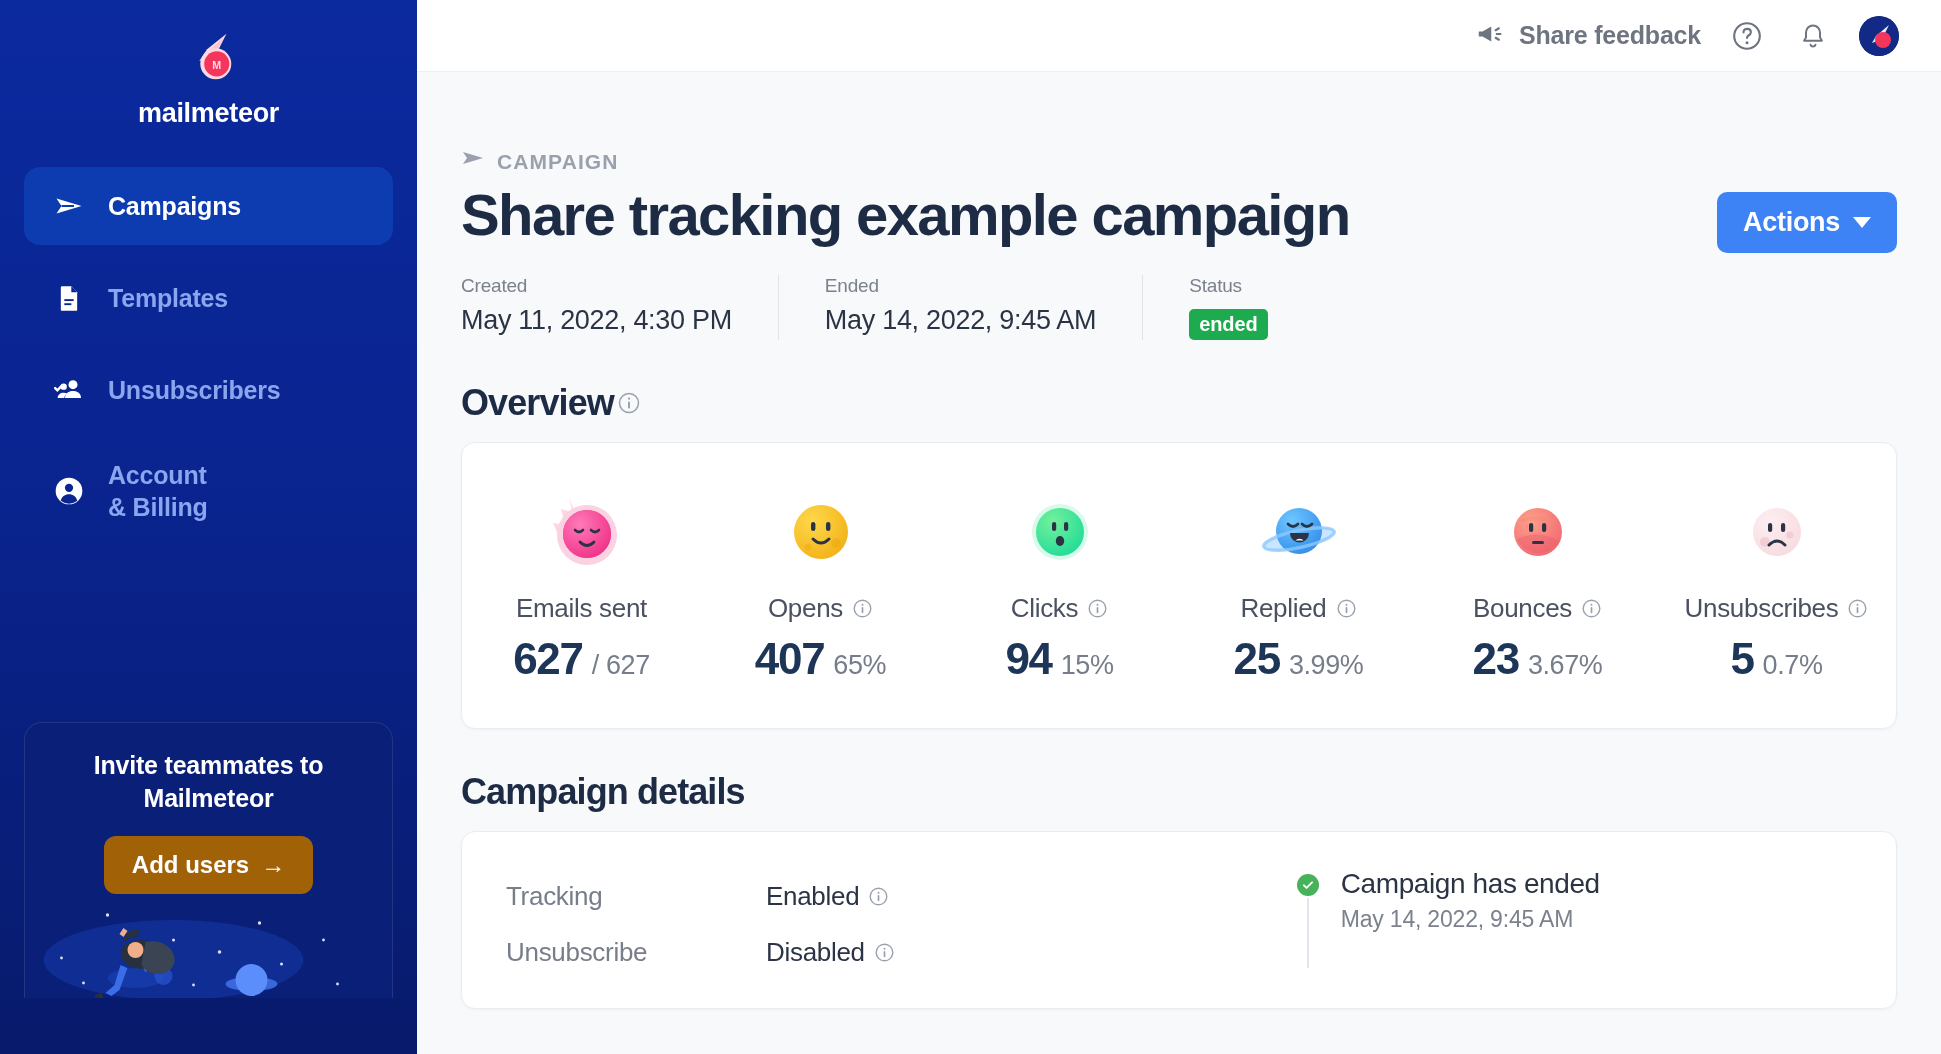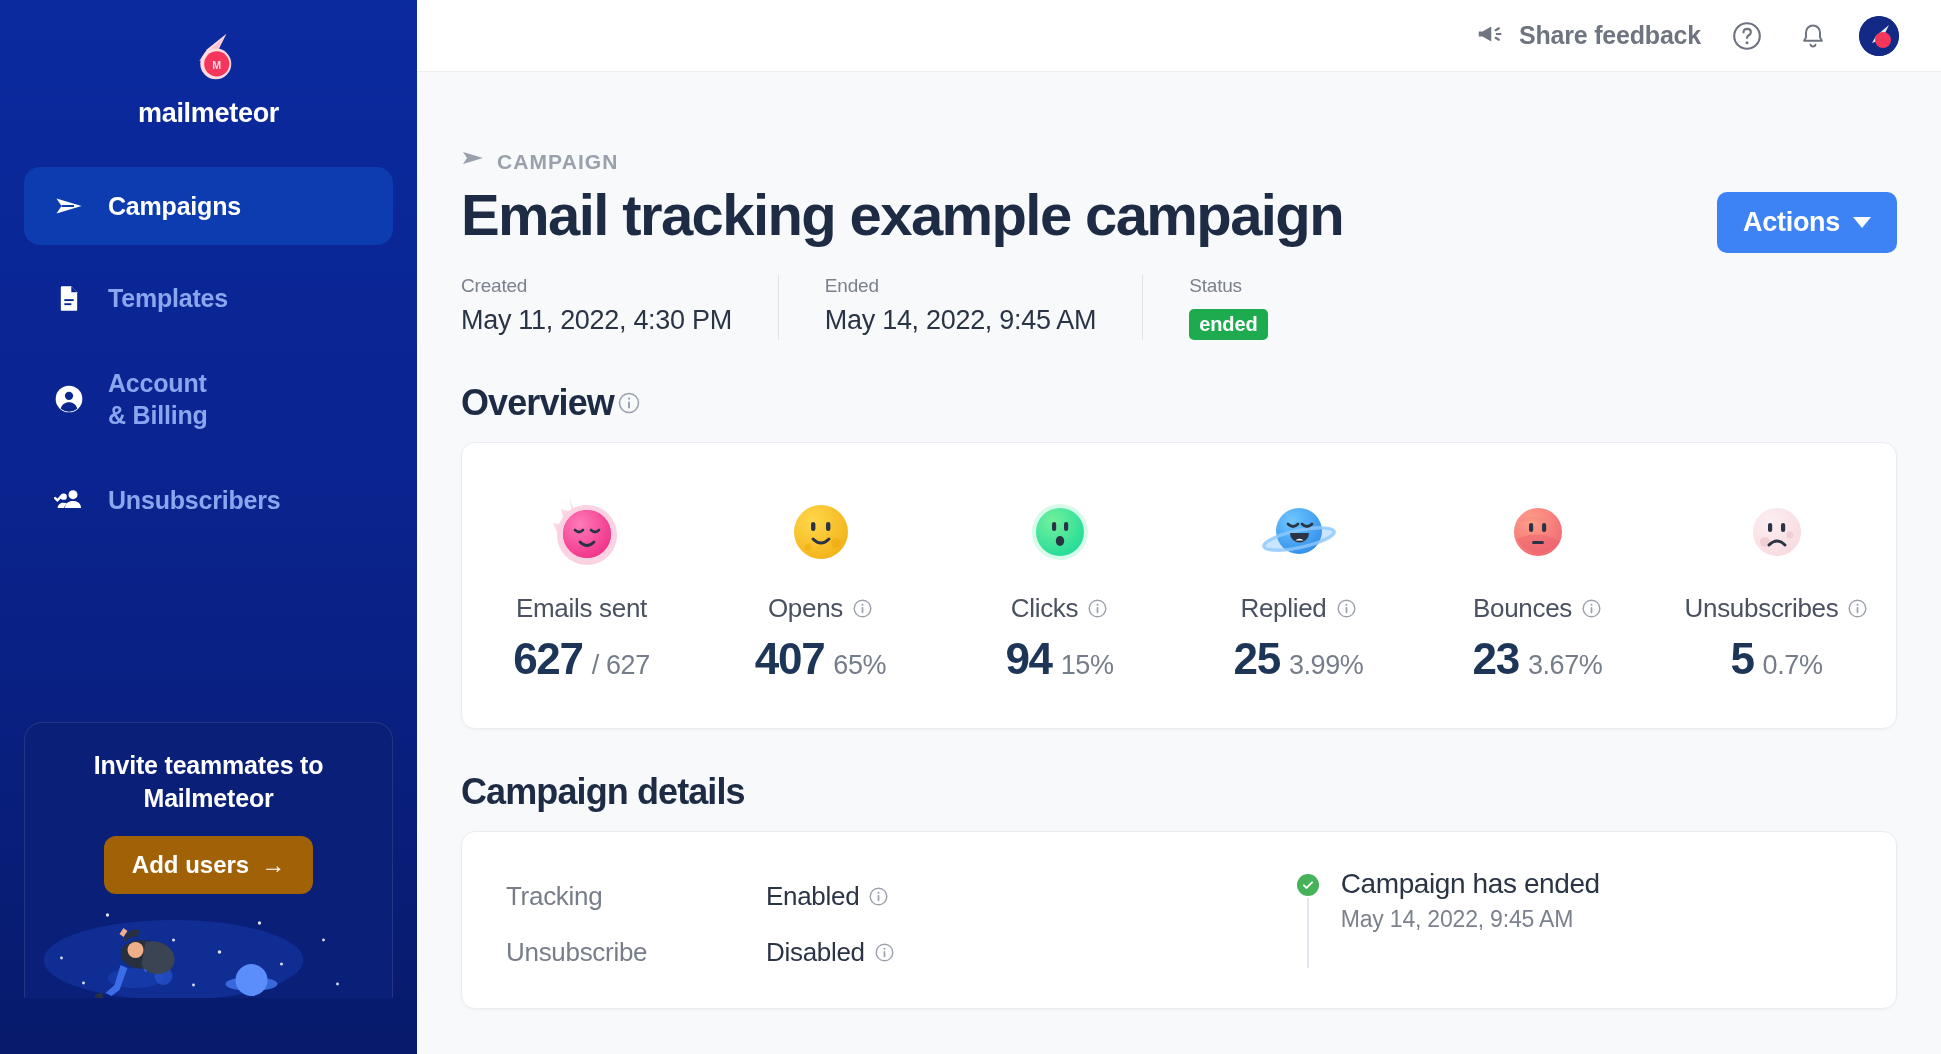--- a/index.html
+++ b/index.html
@@ -174,45 +174,45 @@
           <svg viewBox="0 0 24 24" width="28" height="28">
             <path d="M6 2 h8 l5 5 v15 a1 1 0 0 1 -1 1 H6 a1 1 0 0 1 -1 -1 V3 a1 1 0 0 1 1 -1 z" fill="#ffffff"></path>
             <path d="M14 2 v5 h5" fill="#0a2490"></path>
             <rect x="8" y="13" width="8" height="1.6" fill="#0a2490"></rect>
             <rect x="8" y="16.5" width="6" height="1.6" fill="#0a2490"></rect>
           </svg>
         </span>
         <span>Templates</span>
       </div>
 
-      <div class="nav-item two-line">
-        <span class="nav-ico">
-          <svg viewBox="0 0 24 24" width="32" height="32">
-            <circle cx="12" cy="12" r="10" fill="#ffffff"></circle>
-            <circle cx="12" cy="9.6" r="3.1" fill="#0a2490"></circle>
-            <path d="M5.8 19.4 c.7-3.3 3.2-5 6.2-5 s5.5 1.7 6.2 5 a10 10 0 0 1 -12.4 0 z" fill="#0a2490"></path>
-          </svg>
-        </span>
-        <span class="nav-label-stack">
-          <span>Account</span>
-          <span>&amp; Billing</span>
-        </span>
-      </div>
-
       <div class="nav-item">
         <span class="nav-ico">
           <svg viewBox="0 0 24 24" width="32" height="32">
             <circle cx="15" cy="8" r="3.4" fill="#ffffff"></circle>
             <path d="M9 18 c0-3.3 2.7-5.2 6-5.2 s6 1.9 6 5.2 z" fill="#ffffff"></path>
             <circle cx="8" cy="9.5" r="2.4" fill="#ffffff"></circle>
             <path d="M3.5 18 c0-2.5 2-4 4.5-4 c1 0 1.9 .25 2.6 .66 C9.3 15.6 8.6 16.7 8.5 18 z" fill="#ffffff"></path>
             <path d="M1.6 10.6 l1.7 1.7 l3.2-3.4" stroke="#ffffff" stroke-width="1.8" fill="none" stroke-linecap="round"></path>
           </svg>
         </span>
         <span>Unsubscribers</span>
+      </div>
+
+      <div class="nav-item two-line">
+        <span class="nav-ico">
+          <svg viewBox="0 0 24 24" width="32" height="32">
+            <circle cx="12" cy="12" r="10" fill="#ffffff"></circle>
+            <circle cx="12" cy="9.6" r="3.1" fill="#0a2490"></circle>
+            <path d="M5.8 19.4 c.7-3.3 3.2-5 6.2-5 s5.5 1.7 6.2 5 a10 10 0 0 1 -12.4 0 z" fill="#0a2490"></path>
+          </svg>
+        </span>
+        <span class="nav-label-stack">
+          <span>Account</span>
+          <span>&amp; Billing</span>
+        </span>
       </div>
     </nav>
 
     <div class="invite-card">
       <div class="invite-title">Invite teammates to Mailmeteor</div>
       <button class="invite-btn">
         <span>Add users</span>
         <span>→</span>
       </button>
       <div class="invite-art">
@@ -292,21 +292,21 @@
       <div class="breadcrumb">
         <span>
           <svg viewBox="0 0 24 24" width="24" height="24">
               <path d="M2 6 L22 12 L2 18 L6 12 Z" fill="#9aa1ad"></path>
             </svg>
         </span>
         <span class="breadcrumb-label">CAMPAIGN</span>
       </div>
 
       <div class="title-row">
-        <h1 class="page-title">Email tracking example campaign</h1>
+        <h1 class="page-title">Share tracking example campaign</h1>
         <button class="actions-btn">
           <span>Actions</span>
           <span class="caret"></span>
         </button>
       </div>
 
       <div class="meta-row">
         <div class="meta-block">
           <div class="meta-label">Created</div>
           <div class="meta-value">May 11, 2022, 4:30 PM</div>

